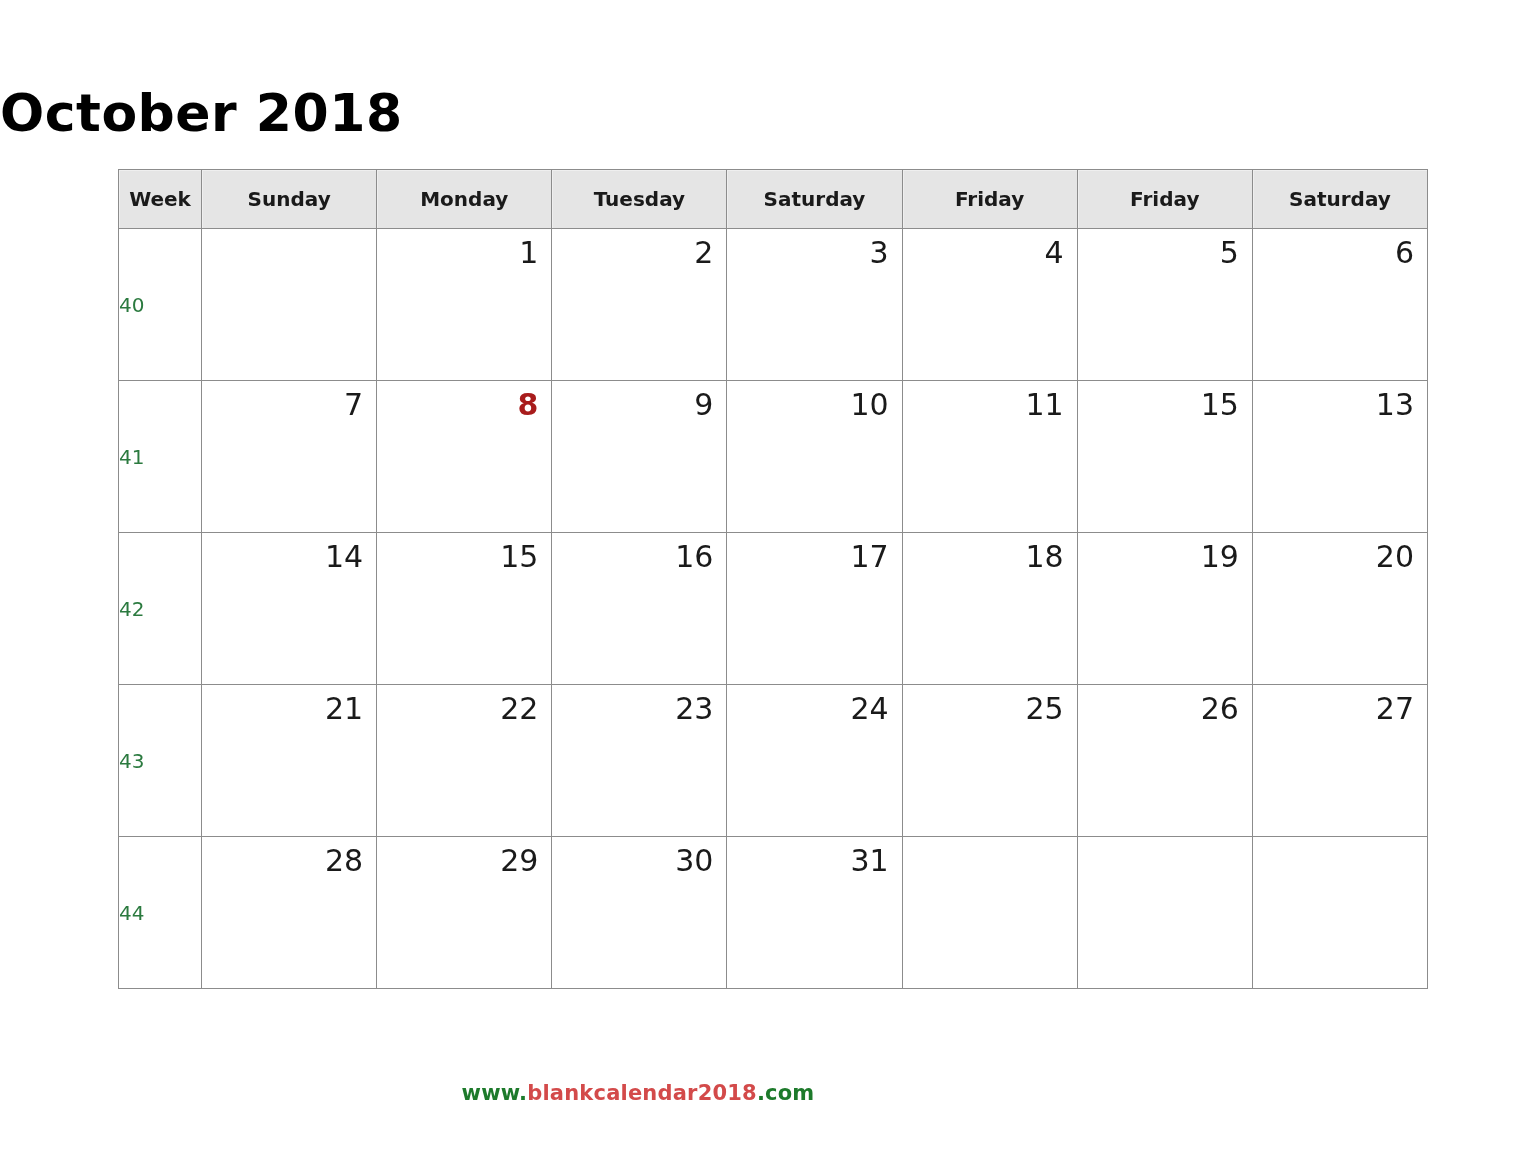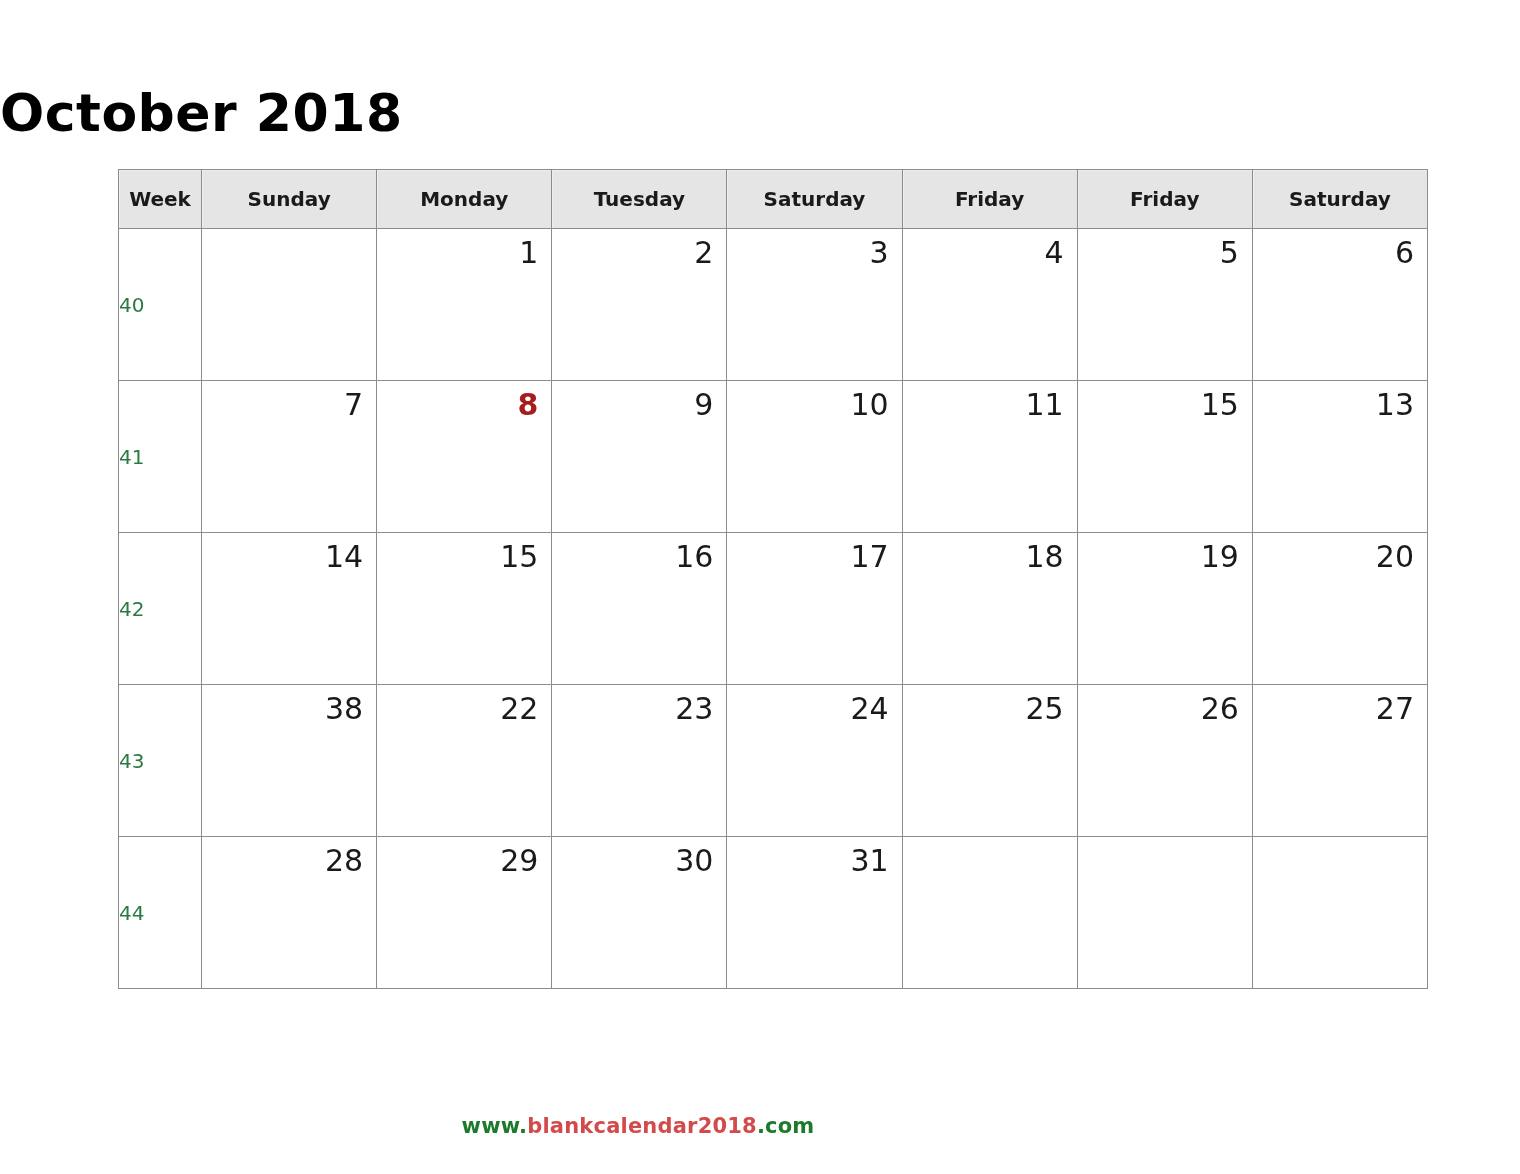--- a/index.html
+++ b/index.html
@@ -110,21 +110,20 @@
   .footer {
     position: absolute;
     left: 0;
     top: 1081px;
     width: 1276px;
     text-align: center;
     font-size: 21px;
     font-weight: bold;
     letter-spacing: 0.2px;
     white-space: nowrap;
-    margin-top: 33px;
   }
   .footer .seg-green { color: #1d7a2b; }
   .footer .seg-red   { color: #d34a4a; }
 </style>
 </head>
 <body>
 
 <div class="page">
 
   <div class="cal-title">October 2018</div>
@@ -222,21 +221,21 @@
             <td class="day-cell">
               <span class="day-num">19</span>
             </td>
             <td class="day-cell">
               <span class="day-num">20</span>
             </td>
           </tr>
           <tr>
             <td class="week-cell">43</td>
             <td class="day-cell">
-              <span class="day-num">38</span>
+              <span class="day-num">21</span>
             </td>
             <td class="day-cell">
               <span class="day-num">22</span>
             </td>
             <td class="day-cell">
               <span class="day-num">23</span>
             </td>
             <td class="day-cell">
               <span class="day-num">24</span>
             </td>

